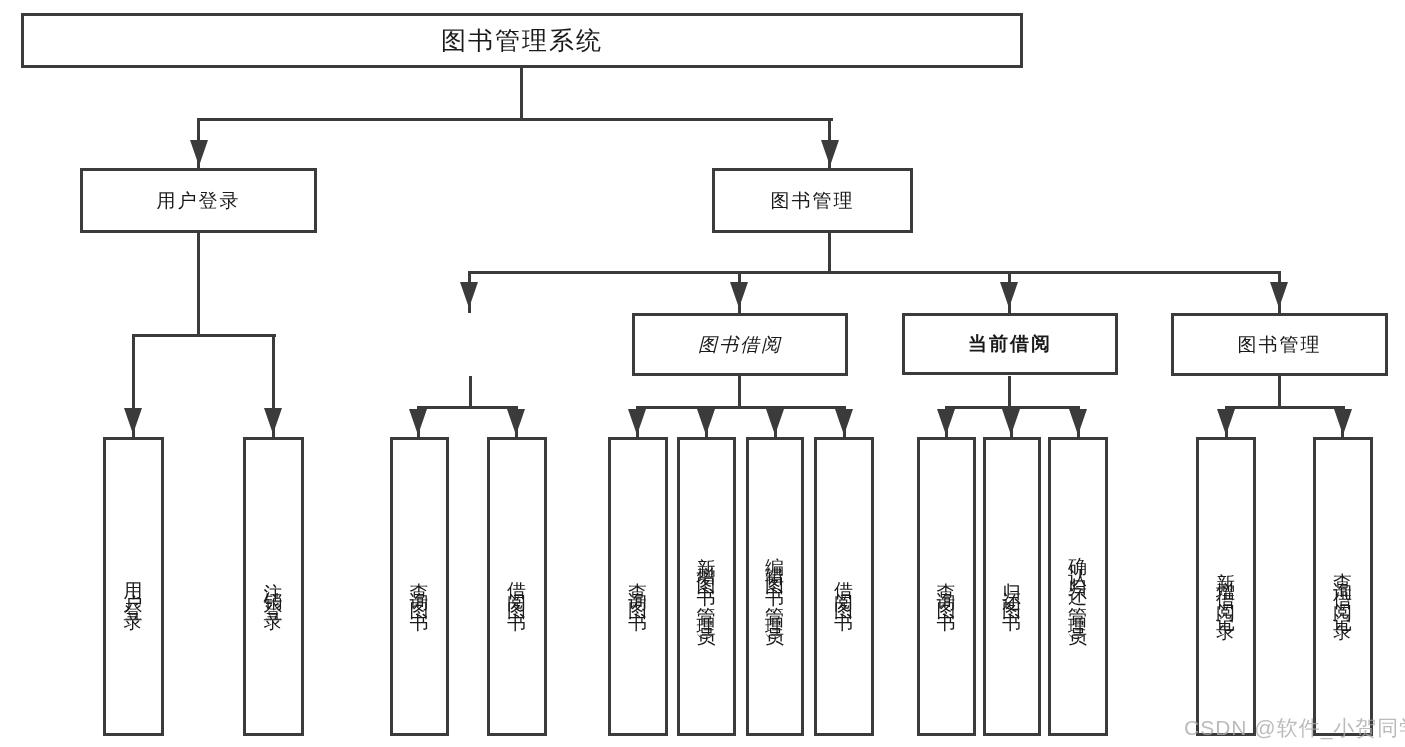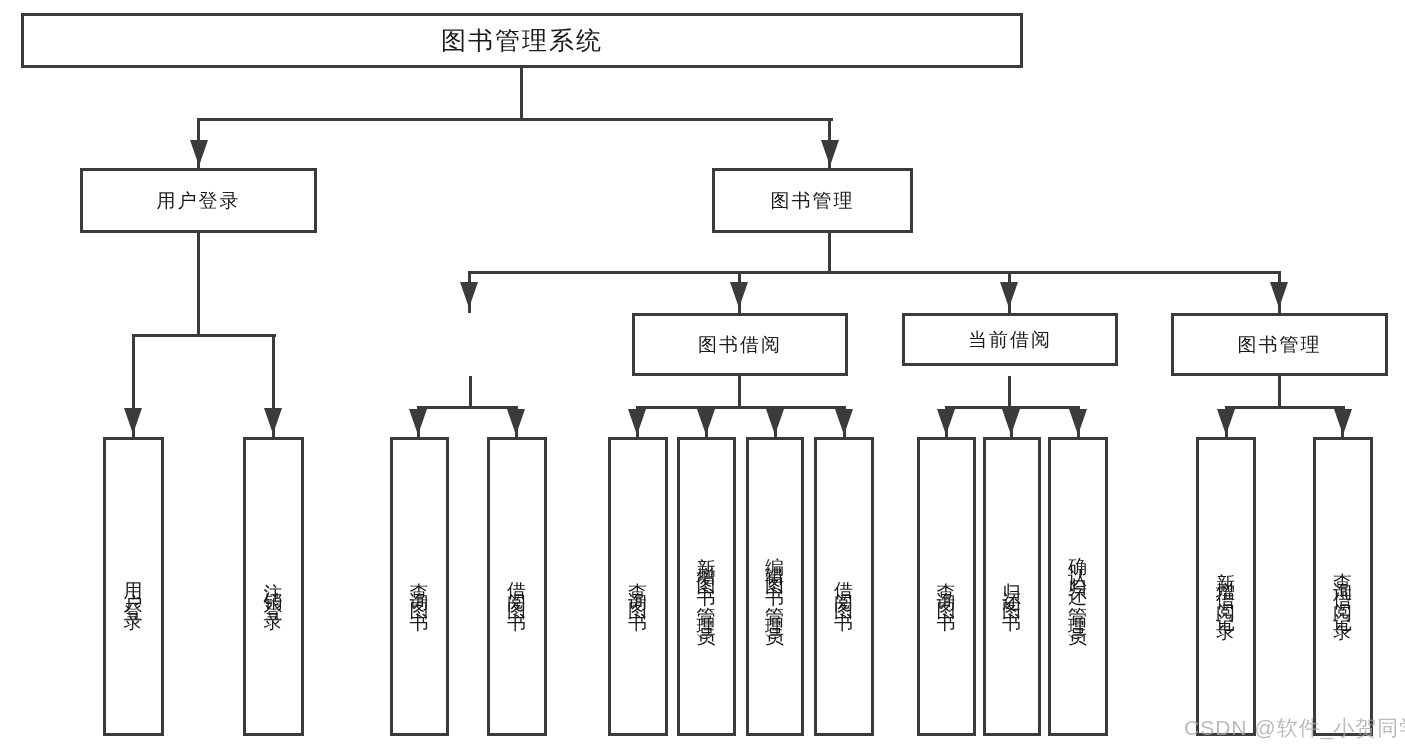--- a/index.html
+++ b/index.html
@@ -42,25 +42,25 @@
 
   <div class="box" style="left:80px;top:168px;width:237px;height:65px;">
     <span class="lbl">用户登录</span>
   </div>
 
   <div class="box" style="left:712px;top:168px;width:201px;height:65px;">
     <span class="lbl">图书管理</span>
   </div>
 
 
-  <div class="box" style="left:632px;top:313px;width:216px;height:63px;">
+  <div class="box" style="left:632px;top:313px;width:216px;height:63px;font-style:italic;">
     <span class="lbl">图书借阅</span>
   </div>
 
-  <div class="box" style="left:902px;top:313px;width:216px;height:53px;">
+  <div class="box" style="left:902px;top:313px;width:216px;height:62px;font-weight:bold;">
     <span class="lbl">当前借阅</span>
   </div>
 
   <div class="box" style="left:1171px;top:313px;width:217px;height:63px;">
     <span class="lbl">图书管理</span>
   </div>
 
   <div class="box vert" style="left:103px;top:437px;width:61px;height:299px;">
     <span class="lbl">用户登录</span>
   </div>

